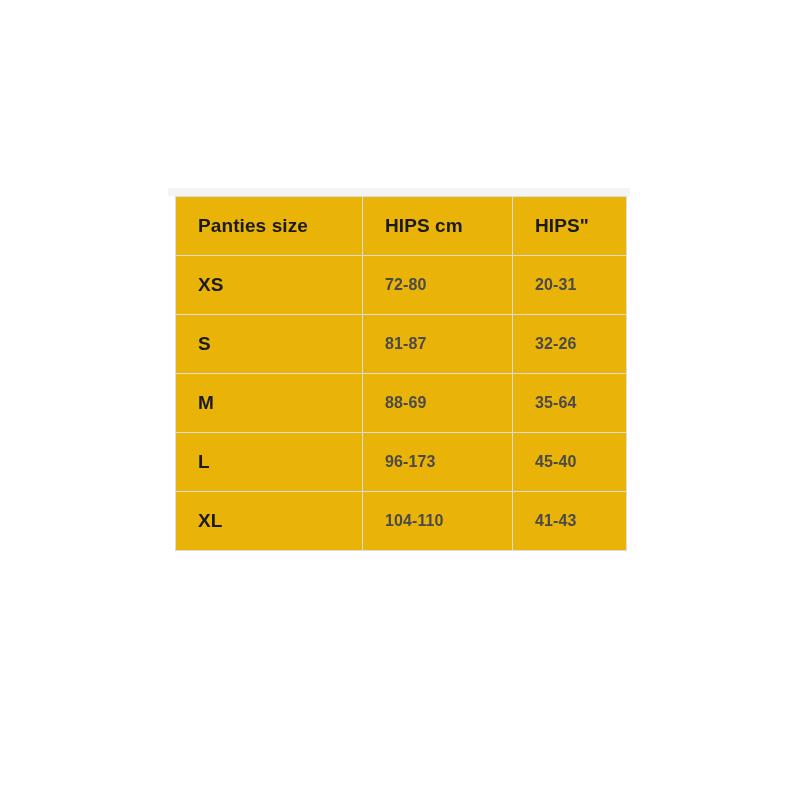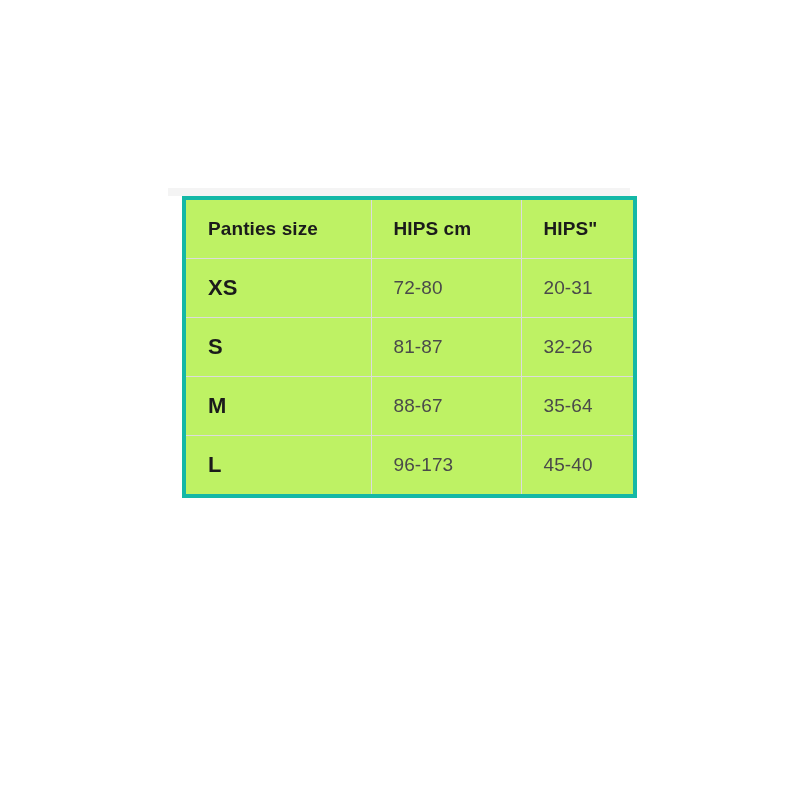--- a/index.html
+++ b/index.html
@@ -29,23 +29,23 @@
   .top-band {
     height: 8px;
     width: 462px;
     background: #f4f4f4;
   }
 
   table.size-table {
     border-collapse: collapse;
     table-layout: fixed;
     width: 451px;
-    margin-left: 14px;
-    background: #bef264;
-    border: 4px solid #14b8a6;
+    margin-left: 7px;
+    background: #eab308;
+    border: 1px solid #14b8a6;
   }
 
   table.size-table col.c-size  { width: 187px; }
   table.size-table col.c-cm    { width: 150px; }
   table.size-table col.c-in    { width: 114px; }
 
   table.size-table th,
   table.size-table td {
     border: 1px solid #dcdcdc;
     height: 58px;
@@ -62,28 +62,28 @@
   table.size-table thead th {
     font-weight: 700;
     color: #1b1b1b;
     font-size: 19px;
   }
 
   
   table.size-table tbody th.size-cell {
     font-weight: 700;
     color: #1b1b1b;
-    font-size: 22px;
+    font-size: 19px;
   }
 
   
   table.size-table tbody td.measure-cell {
-    font-weight: 400;
+    font-weight: 700;
     color: #4a4a4a;
-    font-size: 19px;
+    font-size: 16px;
   }
 </style>
 </head>
 <body>
 
 <div id="chart-wrap">
 
   <div class="top-band"></div>
 
   <table class="size-table">
@@ -105,24 +105,29 @@
         <td class="measure-cell">72-80</td>
         <td class="measure-cell">20-31</td>
       </tr>
       <tr>
         <th scope="row" class="size-cell">S</th>
         <td class="measure-cell">81-87</td>
         <td class="measure-cell">32-26</td>
       </tr>
       <tr>
         <th scope="row" class="size-cell">M</th>
-        <td class="measure-cell">88-67</td>
+        <td class="measure-cell">88-69</td>
         <td class="measure-cell">35-64</td>
       </tr>
       <tr>
         <th scope="row" class="size-cell">L</th>
         <td class="measure-cell">96-173</td>
         <td class="measure-cell">45-40</td>
       </tr>
+      <tr>
+        <th scope="row" class="size-cell">XL</th>
+        <td class="measure-cell">104-110</td>
+        <td class="measure-cell">41-43</td>
+      </tr>
     </tbody>
   </table>
 
 </div>
 
 </body></html>

